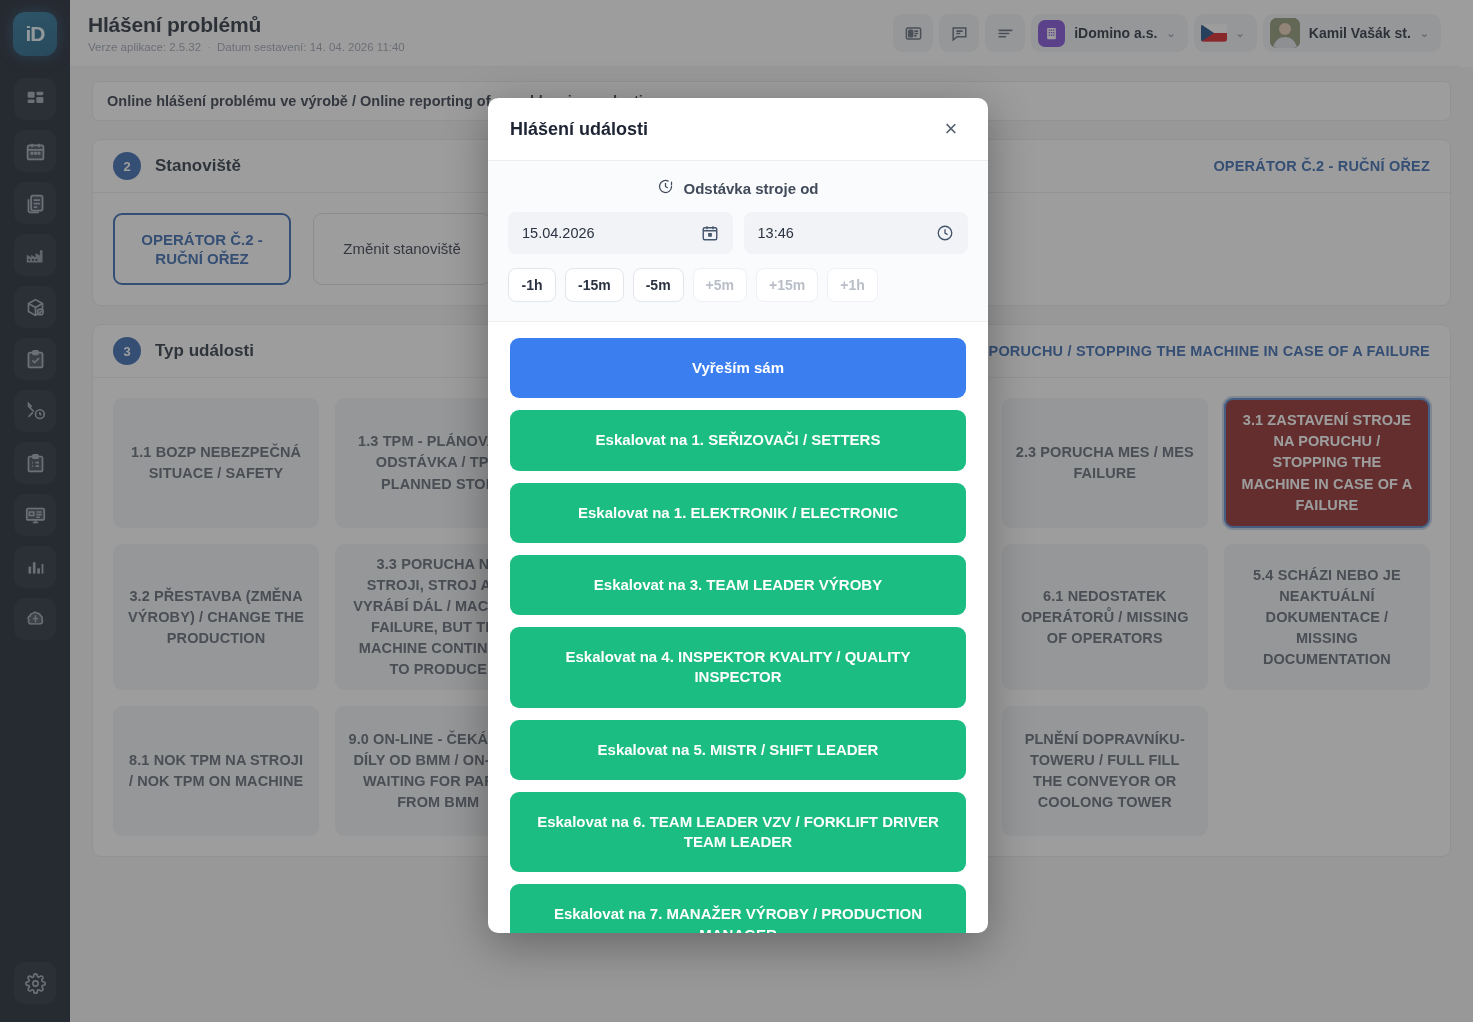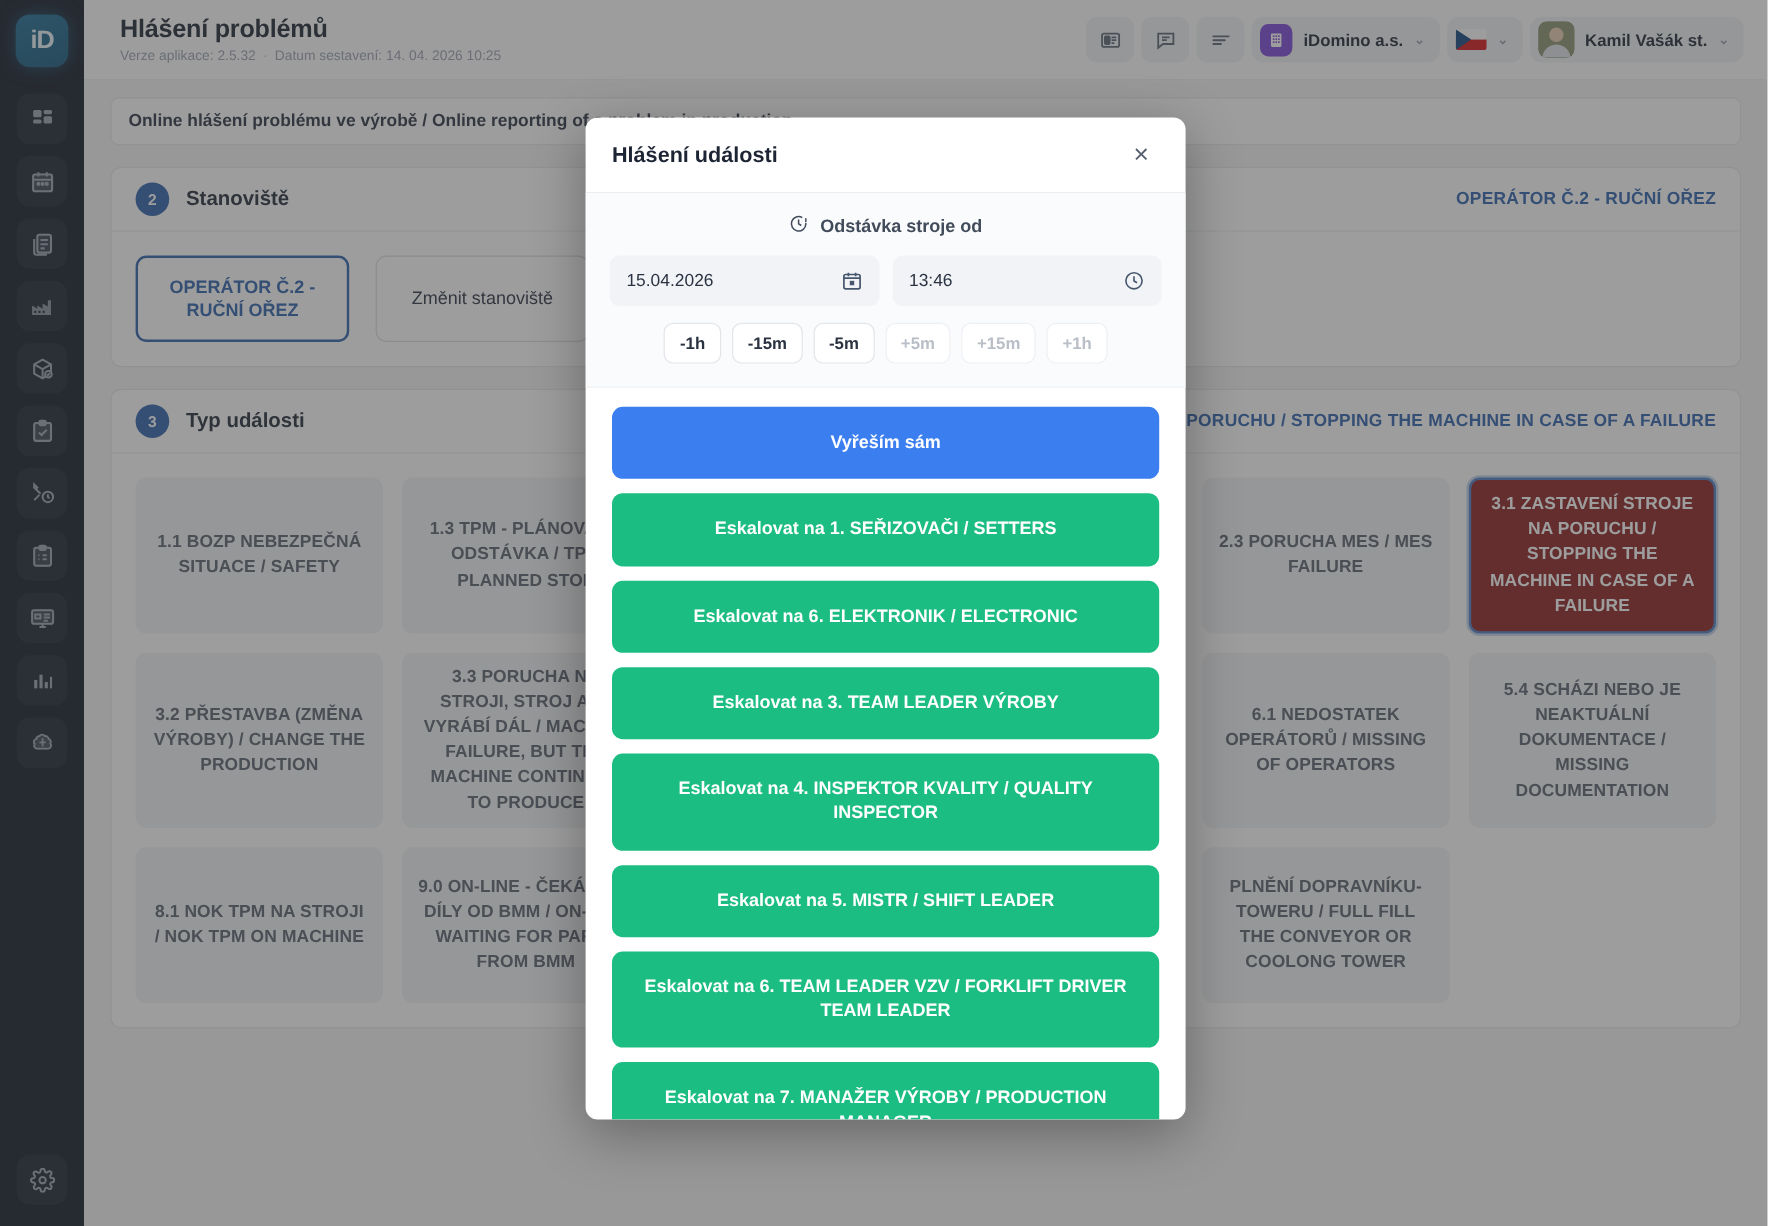--- a/index.html
+++ b/index.html
@@ -34,21 +34,21 @@
     width: 42px; height: 42px; border-radius: 11px;
     background: #1b2433;
     display: flex; align-items: center; justify-content: center;
     color: #9aa3b2;
   }
   .nav-item svg { width: 21px; height: 21px; display: block; }
   .nav-bottom { margin-bottom: 18px; }
 
   
   .header {
-    position: absolute; left: 68px; top: 0; width: 1403px; height: 67px;
+    position: absolute; left: 56px; top: 0; width: 1403px; height: 67px;
     background: #ffffff;
     display: flex; align-items: center; justify-content: space-between;
     padding: 0 18px 0 32px;
     border-bottom: 1px solid #eceef1;
   }
   .header-left h1 { font-size: 21px; font-weight: 700; color: #1d2433; letter-spacing: -.2px; }
   .header-sub { margin-top: 4px; font-size: 11.5px; color: #9aa1ae; display: flex; gap: 6px; }
   .header-sub .dot { color: #c3c8d1; }
   .header-right { display: flex; align-items: center; gap: 6px; }
   .hbtn {
@@ -165,21 +165,21 @@
   }
   .time-label svg { width: 17px; height: 17px; }
   .time-inputs { display: flex; gap: 11px; }
   .inp {
     background: #f1f3f6; border-radius: 8px; height: 42px; flex: 1;
     display: flex; align-items: center; padding: 0 14px;
     font-size: 14.5px; color: #2b3342;
   }
   .inp .ico { margin-left: auto; color: #46566d; display:flex; }
   .inp .ico svg { width: 18px; height: 18px; }
-  .steppers { display: flex; gap: 9px; margin-top: 14px; justify-content: center; }
+  .steppers { display: flex; gap: 9px; margin-top: 14px; justify-content: flex-start; }
   .step-btn {
     height: 34px; min-width: 48px; border: 1px solid #e2e5ea; border-radius: 8px;
     background: #fff; font-size: 14px; font-weight: 600; color: #2b3342;
     display: flex; align-items: center; justify-content: center; padding: 0 12px;
   }
   .step-btn.disabled { color: #b9bec7; border-color: #eef0f3; }
 
   .actions { padding: 16px 22px 20px 22px; display: flex; flex-direction: column; gap: 12px; overflow: hidden; }
   .act {
     border: none; border-radius: 9px; min-height: 52px; color: #fff;
@@ -317,21 +317,21 @@
         </span>
     </div>
   </div>
 
   <div class="header">
     <div class="header-left">
       <h1>Hlášení problémů</h1>
       <div class="header-sub">
         <span>Verze aplikace: 2.5.32</span>
         <span class="dot">·</span>
-        <span>Datum sestavení: 14. 04. 2026 10:25</span>
+        <span>Datum sestavení: 14. 04. 2026 11:40</span>
       </div>
     </div>
     <div class="header-right">
       <div class="hbtn">
         <span>
             <svg viewBox="0 0 24 24" fill="none" stroke="currentColor" stroke-width="1.9">
               <rect x="3" y="5" width="18" height="14" rx="2"></rect>
               <rect x="6" y="8" width="5" height="8" rx="1" fill="currentColor"></rect>
               <path d="M13 9h5M13 12h5M13 15h3"></path>
             </svg>
@@ -495,21 +495,21 @@
           <button class="step-btn">-5m</button>
           <button class="step-btn disabled">+5m</button>
           <button class="step-btn disabled">+15m</button>
           <button class="step-btn disabled">+1h</button>
         </div>
     </div>
 
     <div class="actions" id="actions">
         <button class="act primary">Vyřeším sám</button>
         <button class="act escalate">Eskalovat na 1. SEŘIZOVAČI / SETTERS</button>
-        <button class="act escalate">Eskalovat na 6. ELEKTRONIK / ELECTRONIC</button>
+        <button class="act escalate">Eskalovat na 1. ELEKTRONIK / ELECTRONIC</button>
         <button class="act escalate">Eskalovat na 3. TEAM LEADER VÝROBY</button>
         <button class="act escalate tall">Eskalovat na 4. INSPEKTOR KVALITY / QUALITY INSPECTOR</button>
         <button class="act escalate">Eskalovat na 5. MISTR / SHIFT LEADER</button>
         <button class="act escalate tall">Eskalovat na 6. TEAM LEADER VZV / FORKLIFT DRIVER TEAM LEADER</button>
         <button class="act escalate tall">Eskalovat na 7. MANAŽER VÝROBY / PRODUCTION MANAGER</button>
       </div>
   </div>
 </div>
 
 </body></html>

